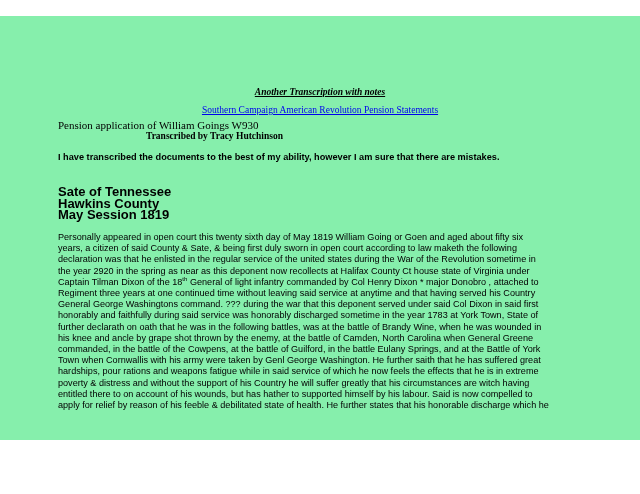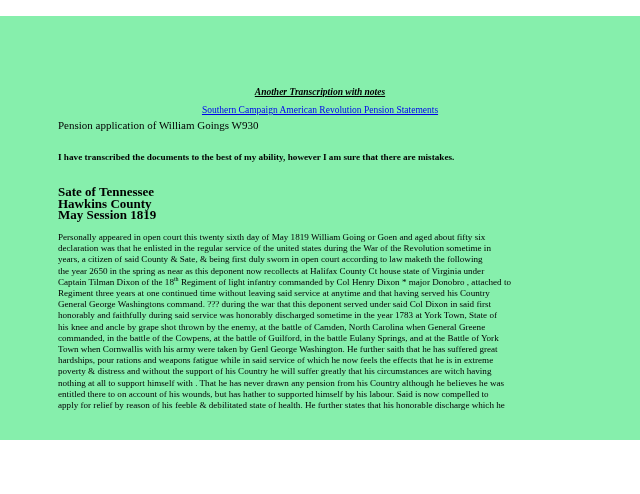--- a/index.html
+++ b/index.html
@@ -1,19 +1,19 @@
 <!DOCTYPE html>
 <html><head>
 <meta charset="utf-8">
 <style>
   html, body { margin: 0; padding: 0; background: #ffffff; }
   body { width: 640px; height: 494px; position: relative; overflow: hidden; color: #000; }
   .page { position: absolute; left: 0; top: 16px; width: 640px; height: 424px; background: #86efac; }
   .serif { font-family: "Liberation Serif", "DejaVu Serif", serif; }
-  .sans { font-family: Liberation Serif, serif; }
+  .sans { font-family: Liberation Sans, sans-serif; }
   .title {
     position: absolute; left: 0; width: 640px; top: 70px; text-align: center;
     font-size: 9.5px; font-weight: bold; font-style: italic; text-decoration: underline; line-height: 12px;
   }
   .link {
     position: absolute; left: 0; width: 640px; top: 88px; text-align: center;
     font-size: 9.5px; line-height: 12px; color: #0000ee; text-decoration: underline; cursor: pointer;
   }
   .pension {
     position: absolute; left: 58px; top: 104px; font-size: 11px; line-height: 11px;
@@ -38,41 +38,42 @@
 <body>
 
 <div class="page">
 
   <div class="title serif">Another Transcription with notes</div>
 
   <a class="link serif">Southern Campaign American Revolution Pension Statements</a>
 
   <div class="pension serif">Pension application of William Goings W930</div>
 
+  <div class="transcriber serif">Transcribed by Tracy Hutchinson</div>
 
   <div class="disclaimer sans">I have transcribed the documents to the best of my ability, however I am sure that there are mistakes.</div>
 
   <div class="heading-block sans">
     <div>Sate of Tennessee</div>
     <div>Hawkins County</div>
     <div>May Session 1819</div>
   </div>
 
   <div class="body-text sans">
     <span class="line">Personally appeared in open court this twenty sixth day of May 1819 William Going or Goen and aged about fifty six</span>
+    <span class="line">years, a citizen of said County &amp; Sate, &amp; being first duly sworn in open court according to law maketh the following</span>
     <span class="line">declaration was that he enlisted in the regular service of the united states during the War of the Revolution sometime in</span>
-    <span class="line">years, a citizen of said County &amp; Sate, &amp; being first duly sworn in open court according to law maketh the following</span>
-    <span class="line">the year 2650 in the spring as near as this deponent now recollects at Halifax County Ct house state of Virginia under</span>
-    <span class="line"><span>Captain Tilman Dixon of the 18</span><sup>th</sup><span> Regiment of light infantry commanded by Col Henry Dixon * major Donobro , attached to</span></span>
+    <span class="line">the year 2920 in the spring as near as this deponent now recollects at Halifax County Ct house state of Virginia under</span>
+    <span class="line"><span>Captain Tilman Dixon of the 18</span><sup>th</sup><span> General of light infantry commanded by Col Henry Dixon * major Donobro , attached to</span></span>
     <span class="line">Regiment three years at one continued time without leaving said service at anytime and that having served his Country</span>
     <span class="line">General George Washingtons command. ??? during the war that this deponent served under said Col Dixon in said first</span>
     <span class="line">honorably and faithfully during said service was honorably discharged sometime in the year 1783 at York Town, State of</span>
+    <span class="line">further declarath on oath that he was in the following battles, was at the battle of Brandy Wine, when he was wounded in</span>
     <span class="line">his knee and ancle  by grape shot thrown by the enemy, at the battle of Camden, North Carolina when General Greene</span>
     <span class="line">commanded, in the battle of the Cowpens, at the battle of Guilford, in the battle Eulany Springs, and at the Battle of York</span>
     <span class="line">Town when Cornwallis with his army were taken by Genl George Washington. He further saith that he has suffered great</span>
     <span class="line">hardships, pour rations and weapons fatigue while in said service of which he now feels the effects that he is in extreme</span>
     <span class="line">poverty &amp; distress and without the support of his Country he will suffer greatly that his circumstances are witch having</span>
-    <span class="line">nothing at all to support himself with . That he has never drawn any pension from his Country although he believes he was</span>
     <span class="line">entitled there to on account of his wounds, but has hather to supported himself by his labour. Said is now compelled to</span>
     <span class="line">apply for relief by reason of his feeble &amp; debilitated state of health. He further states that his honorable discharge which he</span>
   </div>
 
 </div>
 
 </body></html>

